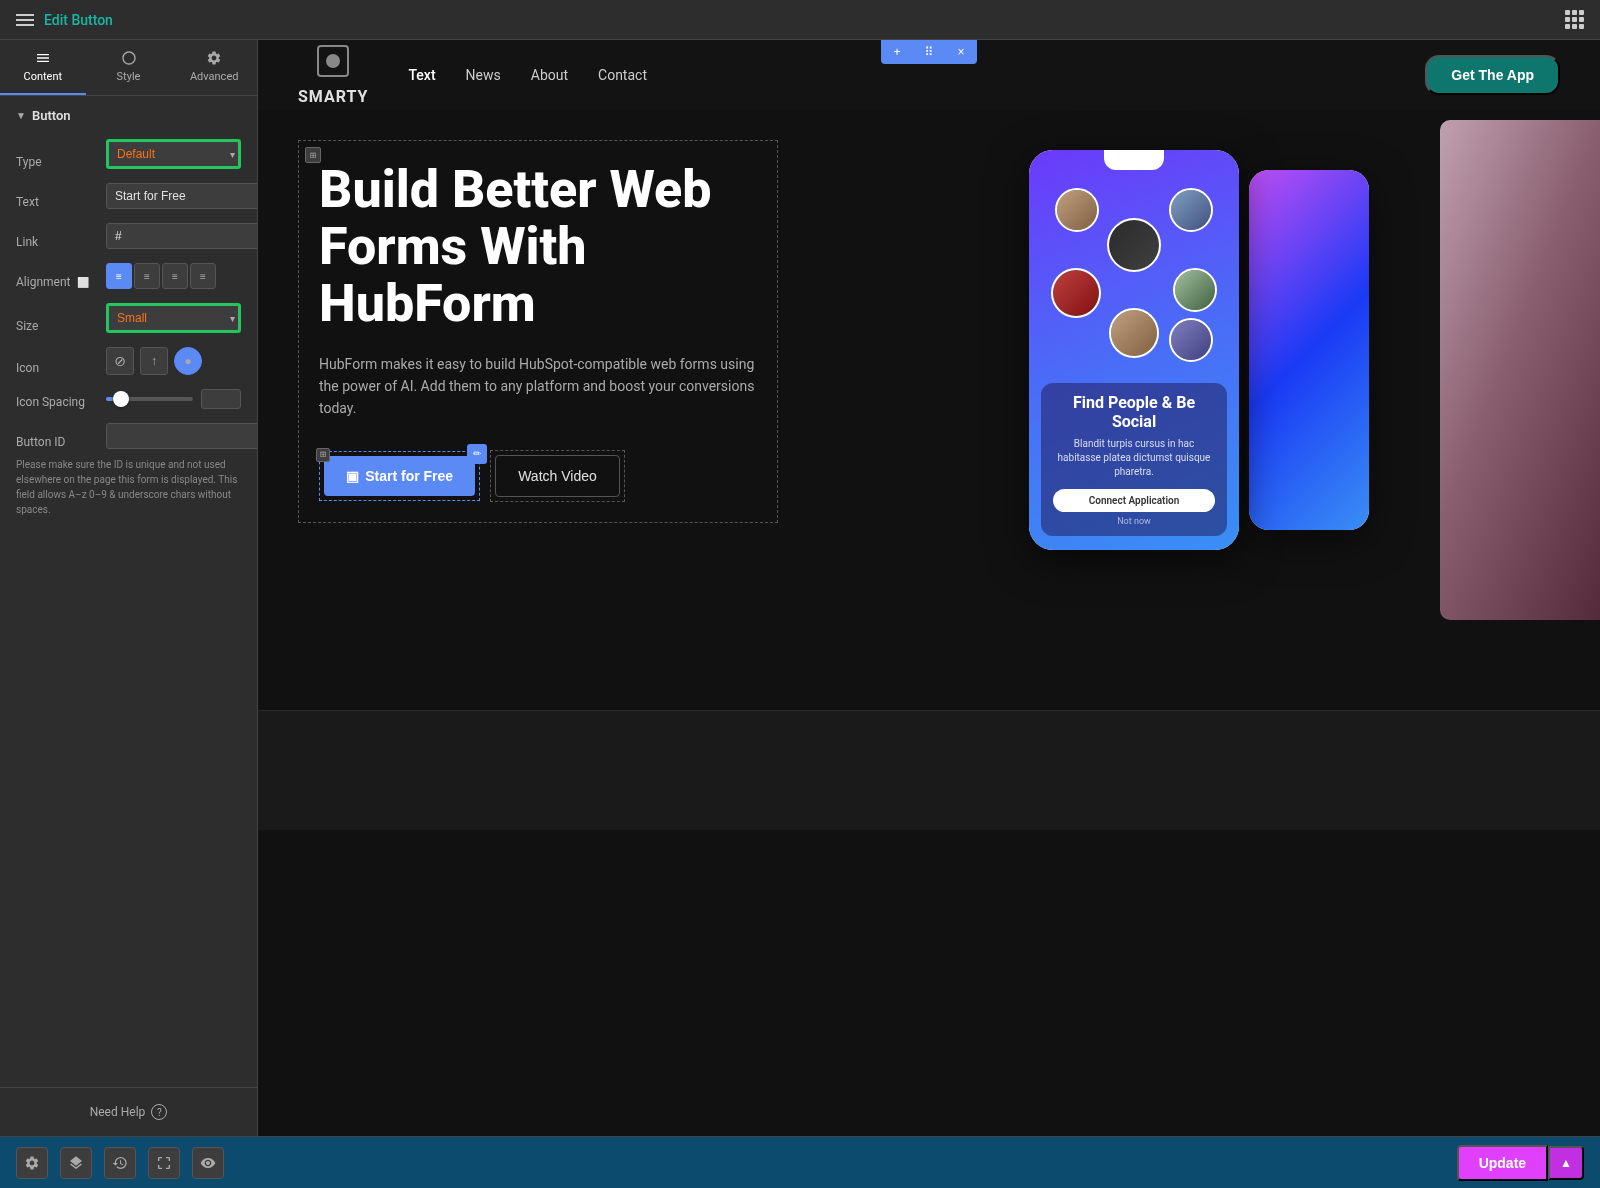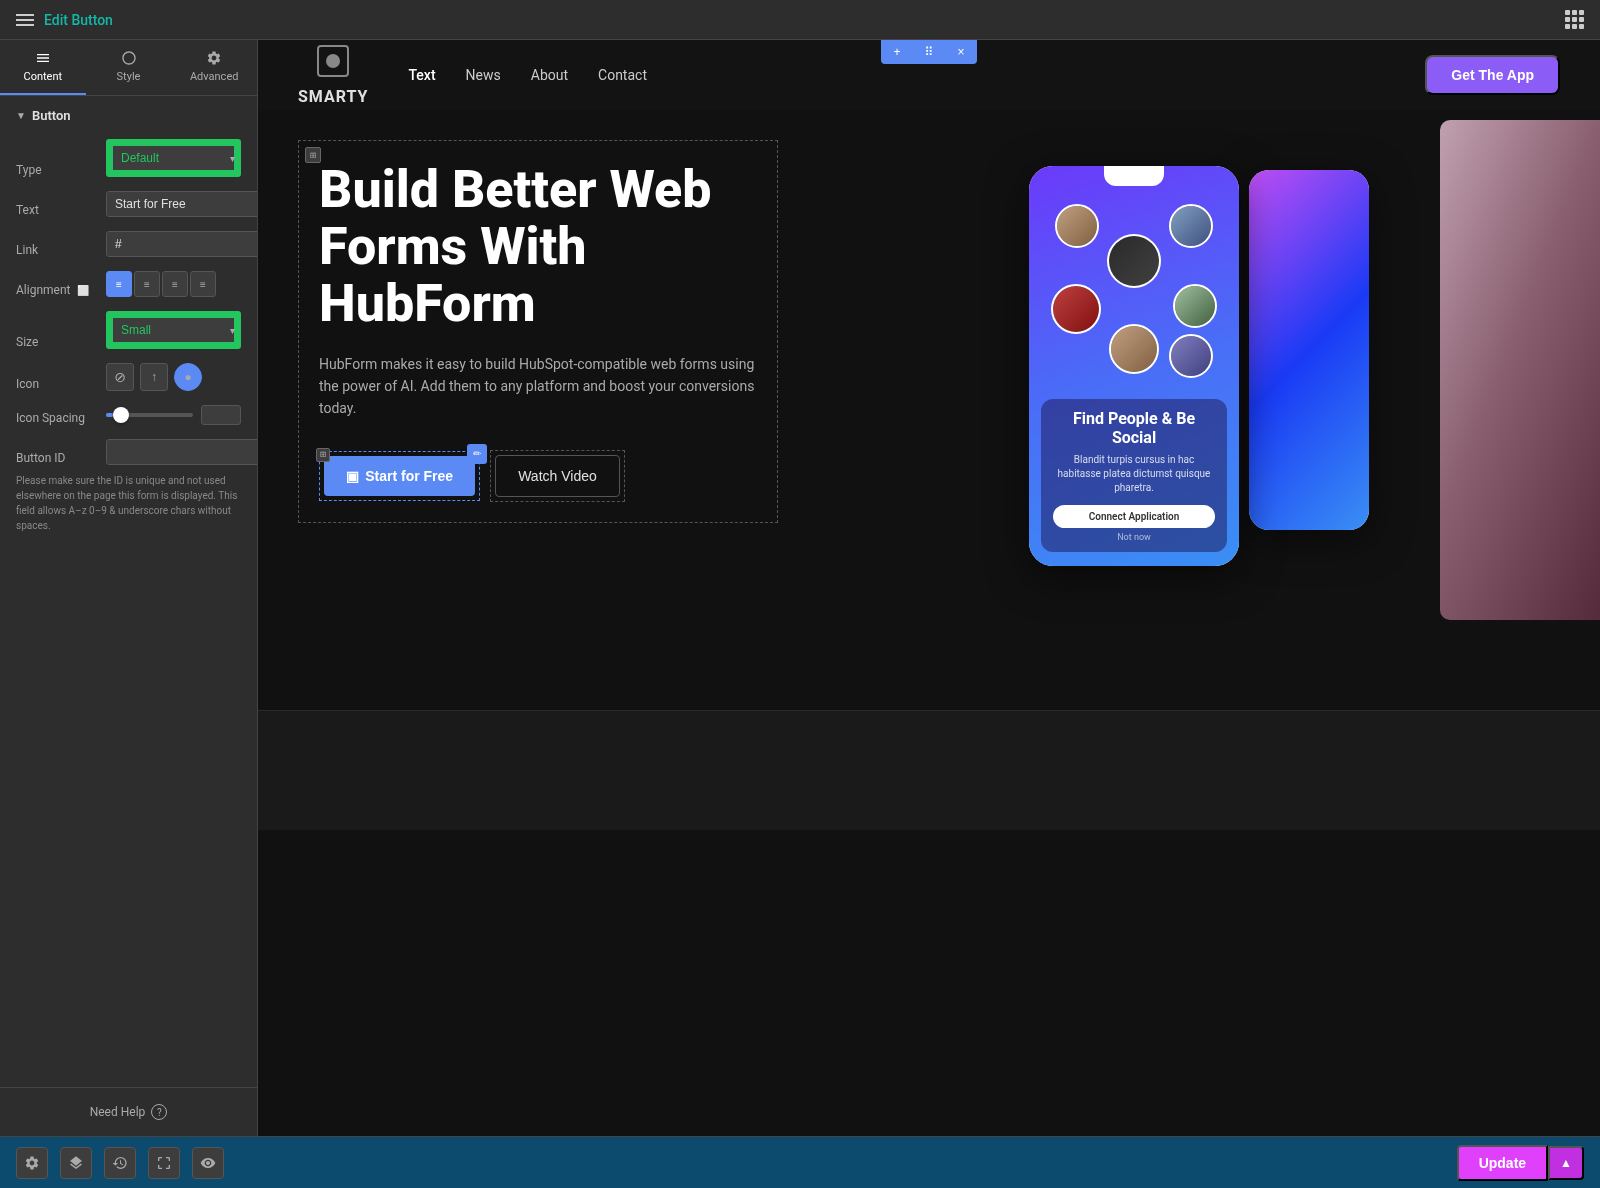--- a/index.html
+++ b/index.html
@@ -99,22 +99,22 @@
     }
     .form-control {
       flex: 1;
       display: flex;
       align-items: center;
       gap: 4px;
     }
     .select-control {
       flex: 1;
       background: #3d3d3d;
-      border: 7px solid #22c55e;
-      color: #22c55e;
+      border: 3px solid #22c55e;
+      color: #f97316;
       padding: 5px 8px;
       font-size: 12px;
       border-radius: 3px;
       appearance: none;
       cursor: pointer;
     }
     .input-control {
       flex: 1;
       background: #3d3d3d;
       border: 1px solid #555;
@@ -297,24 +297,24 @@
       width: 14px;
       height: 14px;
       background: #888;
       border-radius: 50%;
     }
     .brand-name { font-size: 16px; font-weight: 700; color: #e0e0e0; letter-spacing: 1px; }
     .nav-links { display: flex; align-items: center; gap: 30px; flex: 1; }
     .nav-link { font-size: 14px; color: #ccc; cursor: pointer; text-decoration: none; }
     .nav-link.active { color: #fff; font-weight: 500; }
     .nav-cta {
-      background: #8b5cf6;
+      background: #0f766e;
       color: #fff;
       padding: 10px 24px;
-      border-radius: 8px;
+      border-radius: 14px;
       font-size: 14px;
       font-weight: 600;
       cursor: pointer;
       white-space: nowrap;
       margin-left: auto;
     }
 
     
     .hero-section {
       display: flex;
@@ -465,21 +465,21 @@
       box-shadow: 0 10px 40px rgba(0,0,0,0.5);
     }
     .phone-back-inner {
       width: 100%;
       height: 100%;
       background: linear-gradient(135deg, #c04ef5 0%, #1a3af5 50%, #3a8ff5 100%);
     }
     .phone-face {
       position: absolute;
       left: 0;
-      top: 16px;
+      top: 0;
       width: 210px;
       height: 400px;
       background: #fff;
       border-radius: 24px;
       overflow: hidden;
       box-shadow: 0 10px 40px rgba(0,0,0,0.6);
       z-index: 2;
     }
     .phone-notch {
       width: 60px;

